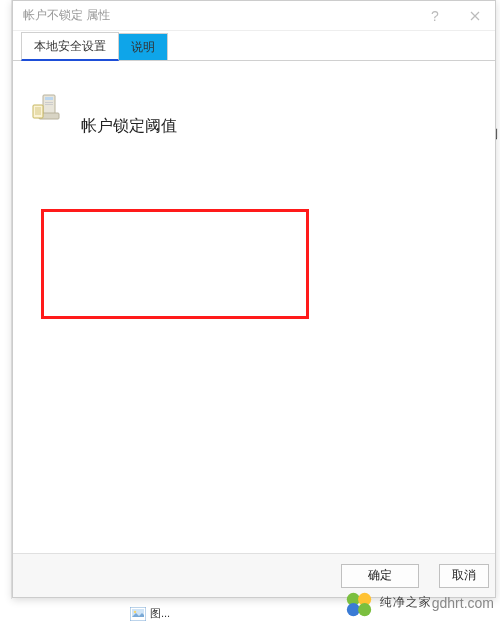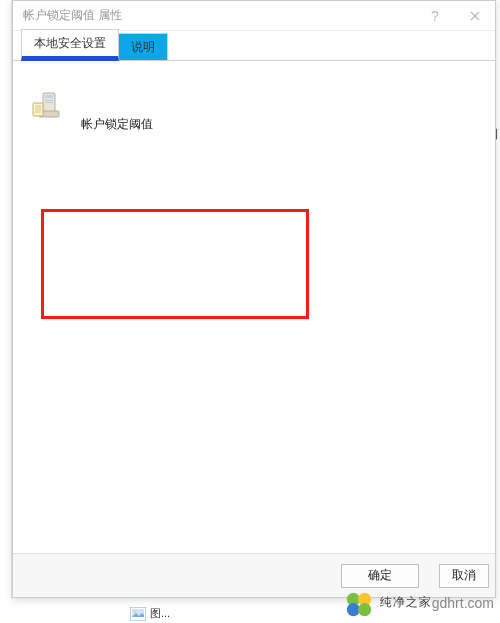--- a/index.html
+++ b/index.html
@@ -69,21 +69,21 @@
       padding: 5px 12px 4px 12px;
       font-size: 12px;
       color: #333;
       background: #fff;
       border: 1px solid #d0d0d0;
       border-bottom: none;
       margin-right: -1px;
       position: relative;
     }
     .tab.active {
-      border-bottom: 5px solid #1d4ed8;
+      border-bottom: 2px solid #1d4ed8;
       margin-bottom: -1px;
       z-index: 1;
       font-family: Liberation Serif, serif;
     }
     .tab.inactive {
       background: #0ea5e9;
     }
     .content {
       padding: 16px;
       height: 490px;
@@ -96,21 +96,21 @@
       margin-bottom: 10px;
     }
     .policy-icon {
       width: 36px;
       height: 36px;
       display: flex;
       align-items: center;
       justify-content: center;
     }
     .header-title {
-      font-size: 12px;
+      font-size: 16px;
       color: #222;
       margin-top: 39px;
     }
     .redbox {
       position: absolute;
       left: 28px;
       top: 148px;
       width: 268px;
       height: 110px;
       border: 3px solid #ff1a1a;
@@ -251,21 +251,21 @@
 <div class="outer-bg"></div>
 <div class="left-frag"></div>
 
 <div class="right-frag-text">设
 钊
 钊
 钊</div>
 
 <div class="dialog">
   <div class="titlebar">
-    <span>帐户锁定阈值 属性</span>
+    <span>帐户不锁定 属性</span>
     <span class="spacer"></span>
     <span class="win-btn">?</span>
     <span class="win-btn">
       <svg width="10" height="10" viewBox="0 0 10 10">
           <path d="M1 1 L9 9 M9 1 L1 9" stroke="#bbb" stroke-width="1.2" fill="none"></path>
         </svg>
     </span>
   </div>
 
   <div class="tabs">

